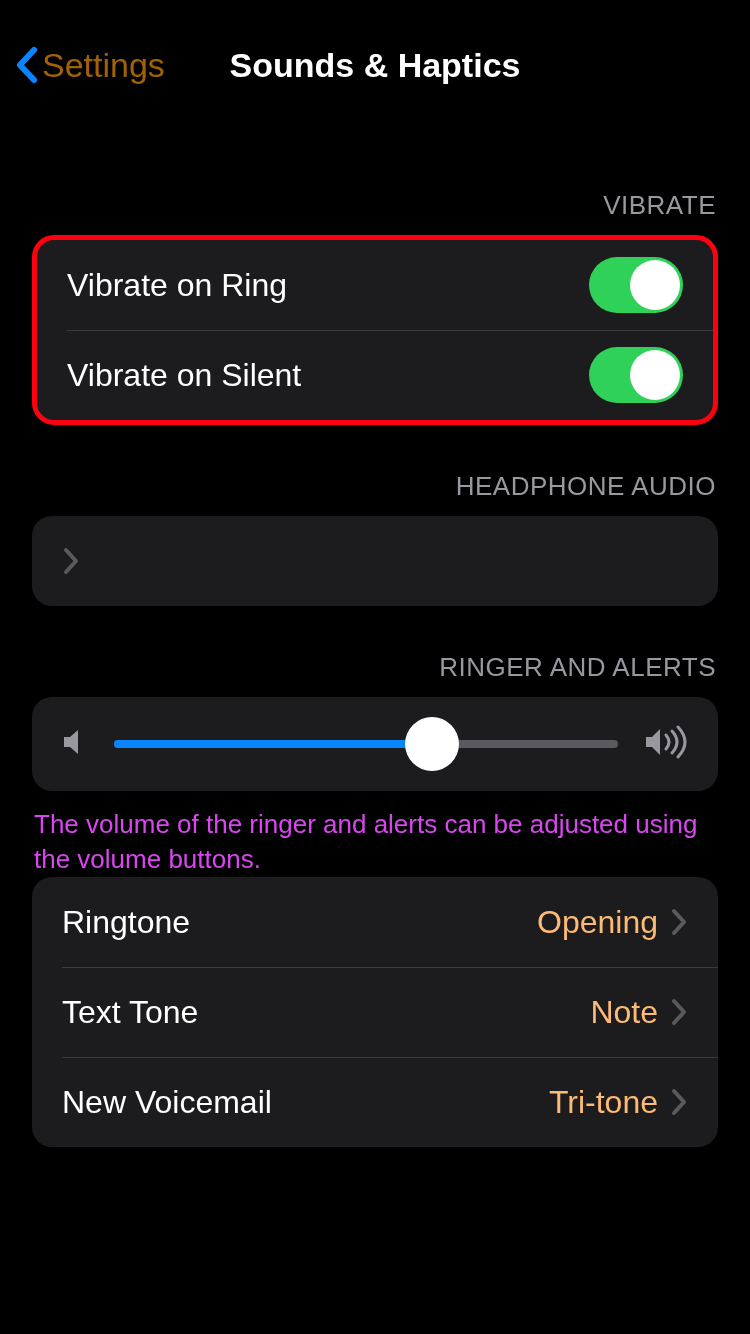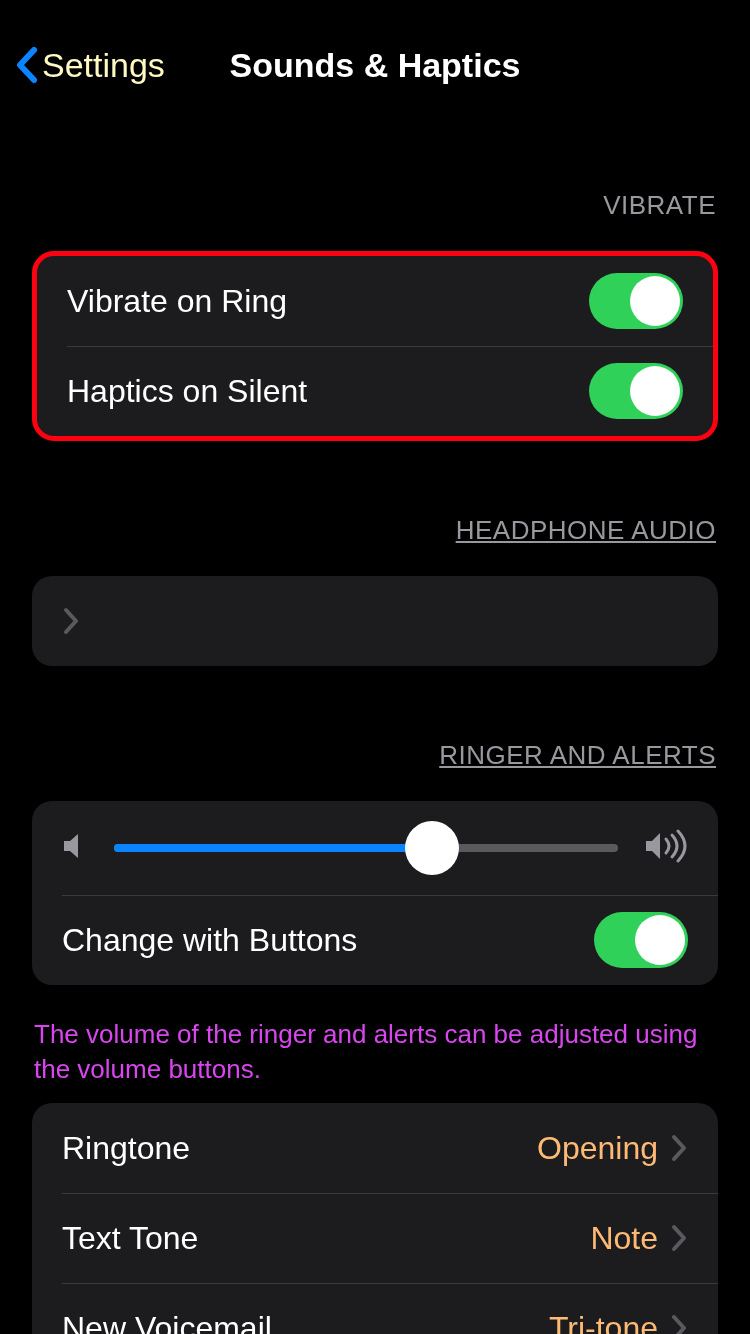--- a/index.html
+++ b/index.html
@@ -14,21 +14,21 @@
     .navbar {
       height: 130px;
       display: flex;
       align-items: center;
       padding: 0 20px;
       position: relative;
     }
     .back-btn {
       display: flex;
       align-items: center;
-      color: #fef9c3;
+      color: #a16207;
       font-size: 34px;
       font-weight: 400;
       position: absolute;
       left: 14px;
     }
     .back-chevron {
       display: inline-block;
       margin-right: 4px;
     }
     .back-chevron svg { display: block; }
@@ -47,25 +47,25 @@
     .section-header {
       color: #98989e;
       font-size: 26px;
       font-weight: 400;
       letter-spacing: 0.5px;
       text-transform: uppercase;
       padding: 0 34px 14px 64px;
       text-align: right;
     }
     .first-header { padding-top: 60px; }
-    .section-header.spaced { padding-top: 58px; text-decoration: underline; }
+    .section-header.spaced { padding-top: 46px; }
     .group {
       background: #1c1c1e;
       border-radius: 20px;
-      margin: 16px 32px;
+      margin: 0 32px;
       overflow: hidden;
     }
     .group.highlighted {
       border: 5px solid #ff0010;
       border-radius: 22px;
     }
     .row {
       display: flex;
       align-items: center;
       padding: 0 30px;
@@ -179,21 +179,21 @@
 
   <div class="section-header first-header">VIBRATE</div>
   <div class="group highlighted">
     <div class="row">
       <div class="row-label">Vibrate on Ring</div>
       <div class="toggle on">
           <div class="toggle-knob"></div>
         </div>
     </div>
     <div class="row">
-      <div class="row-label">Haptics on Silent</div>
+      <div class="row-label">Vibrate on Silent</div>
       <div class="toggle on">
           <div class="toggle-knob"></div>
         </div>
     </div>
   </div>
 
   <div class="section-header spaced">HEADPHONE AUDIO</div>
   <div class="group">
     <div class="row">
       <span class="chevron-right">
@@ -218,26 +218,20 @@
       </div>
       <span class="speaker-icon">
         <svg width="44" height="34" viewBox="0 0 44 34">
             <path d="M2 12 L8 12 L16 4 L16 30 L8 22 L2 22 Z" fill="#98989e"></path>
             <path d="M22 10 Q28 17 22 24" stroke="#98989e" stroke-width="3" fill="none" stroke-linecap="round"></path>
             <path d="M28 6 Q38 17 28 28" stroke="#98989e" stroke-width="3" fill="none" stroke-linecap="round"></path>
             <path d="M34 2 Q48 17 34 32" stroke="#98989e" stroke-width="3" fill="none" stroke-linecap="round"></path>
           </svg>
       </span>
     </div>
-    <div class="row">
-      <div class="row-label">Change with Buttons</div>
-      <div class="toggle on">
-          <div class="toggle-knob"></div>
-        </div>
-    </div>
   </div>
   <div class="footer-text">The volume of the ringer and alerts can be adjusted using the volume buttons.</div>
 
   <div class="group">
     <div class="row">
       <div class="row-label">Ringtone</div>
       <div class="row-value">Opening</div>
       <span class="chevron-right">
         <svg width="18" height="30" viewBox="0 0 18 30">
             <path d="M4 4 L14 15 L4 26" stroke="#5a5a5e" stroke-width="4" fill="none" stroke-linecap="round" stroke-linejoin="round"></path>

